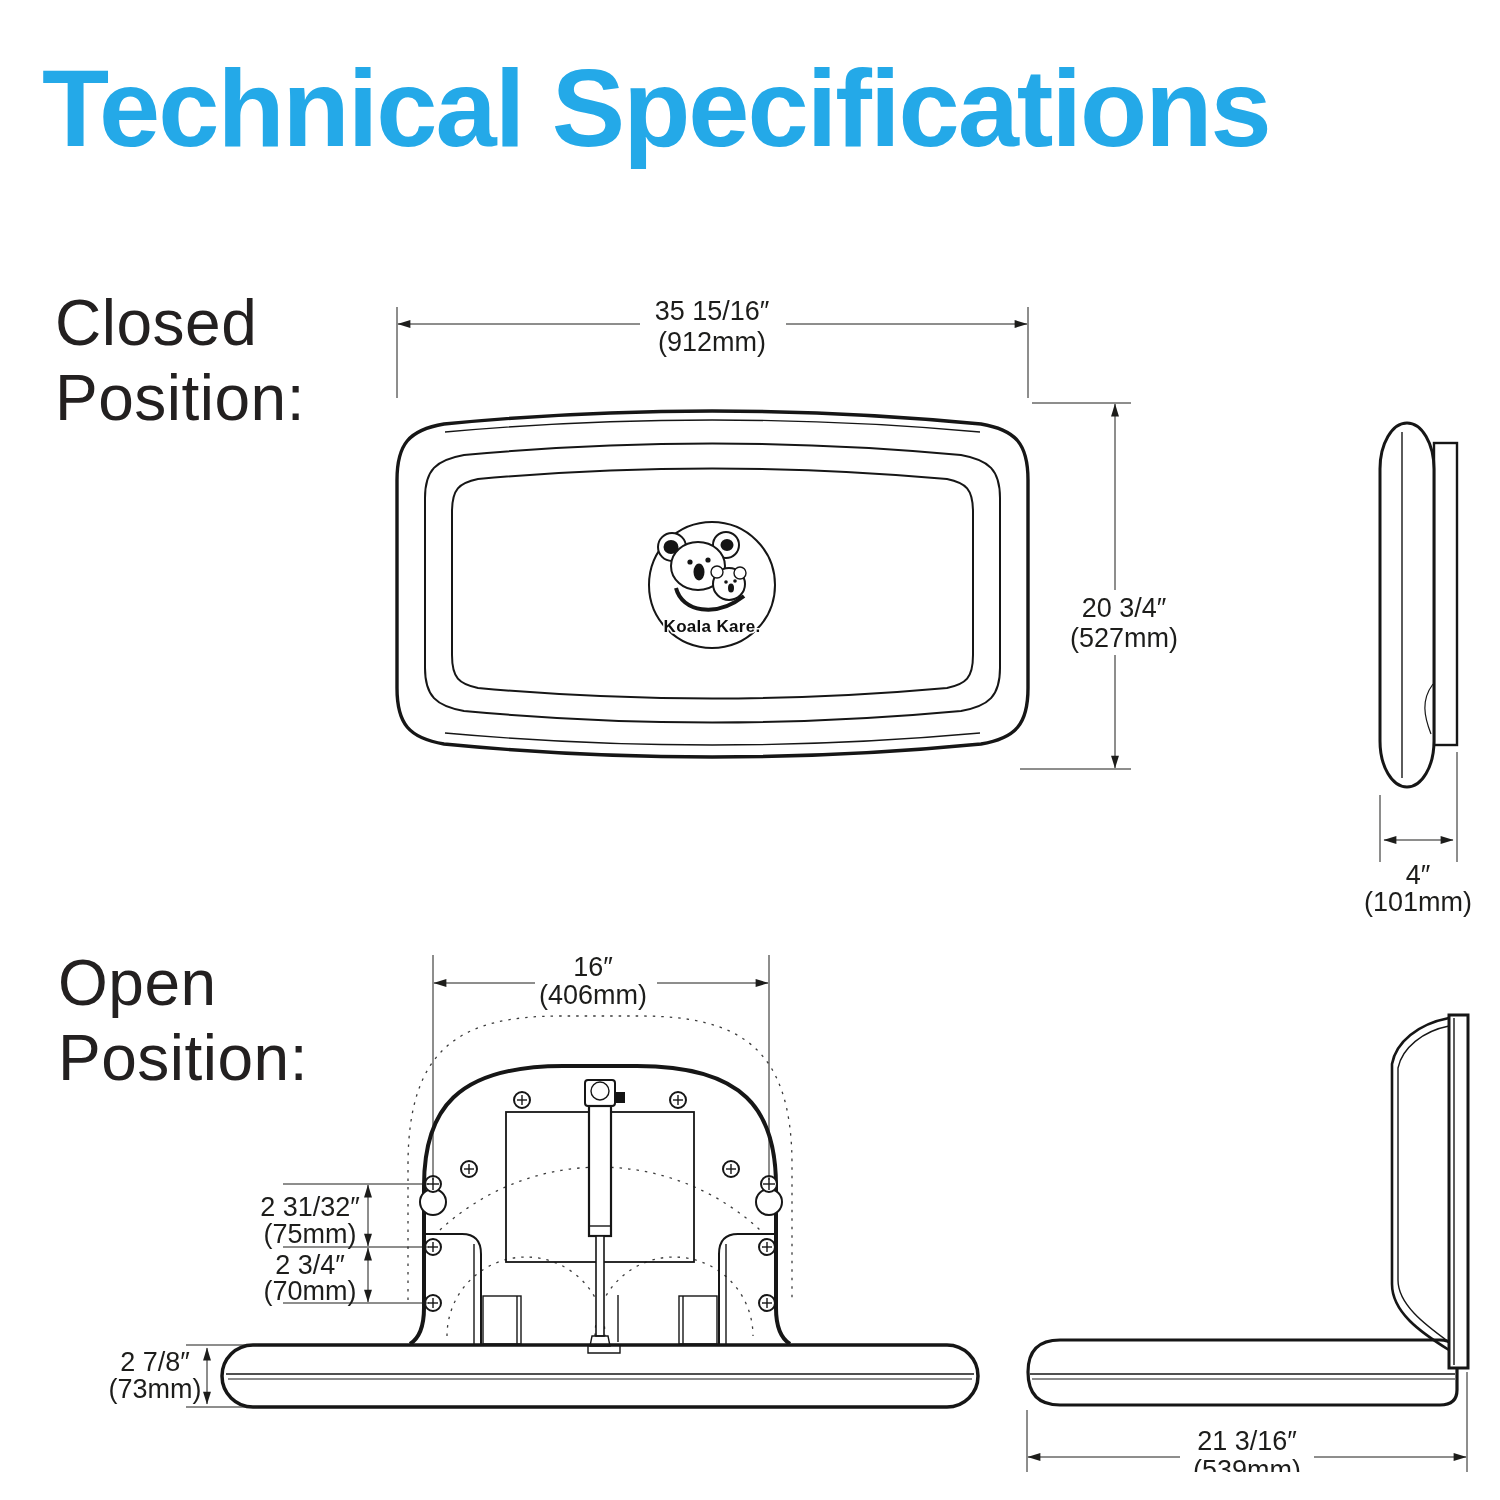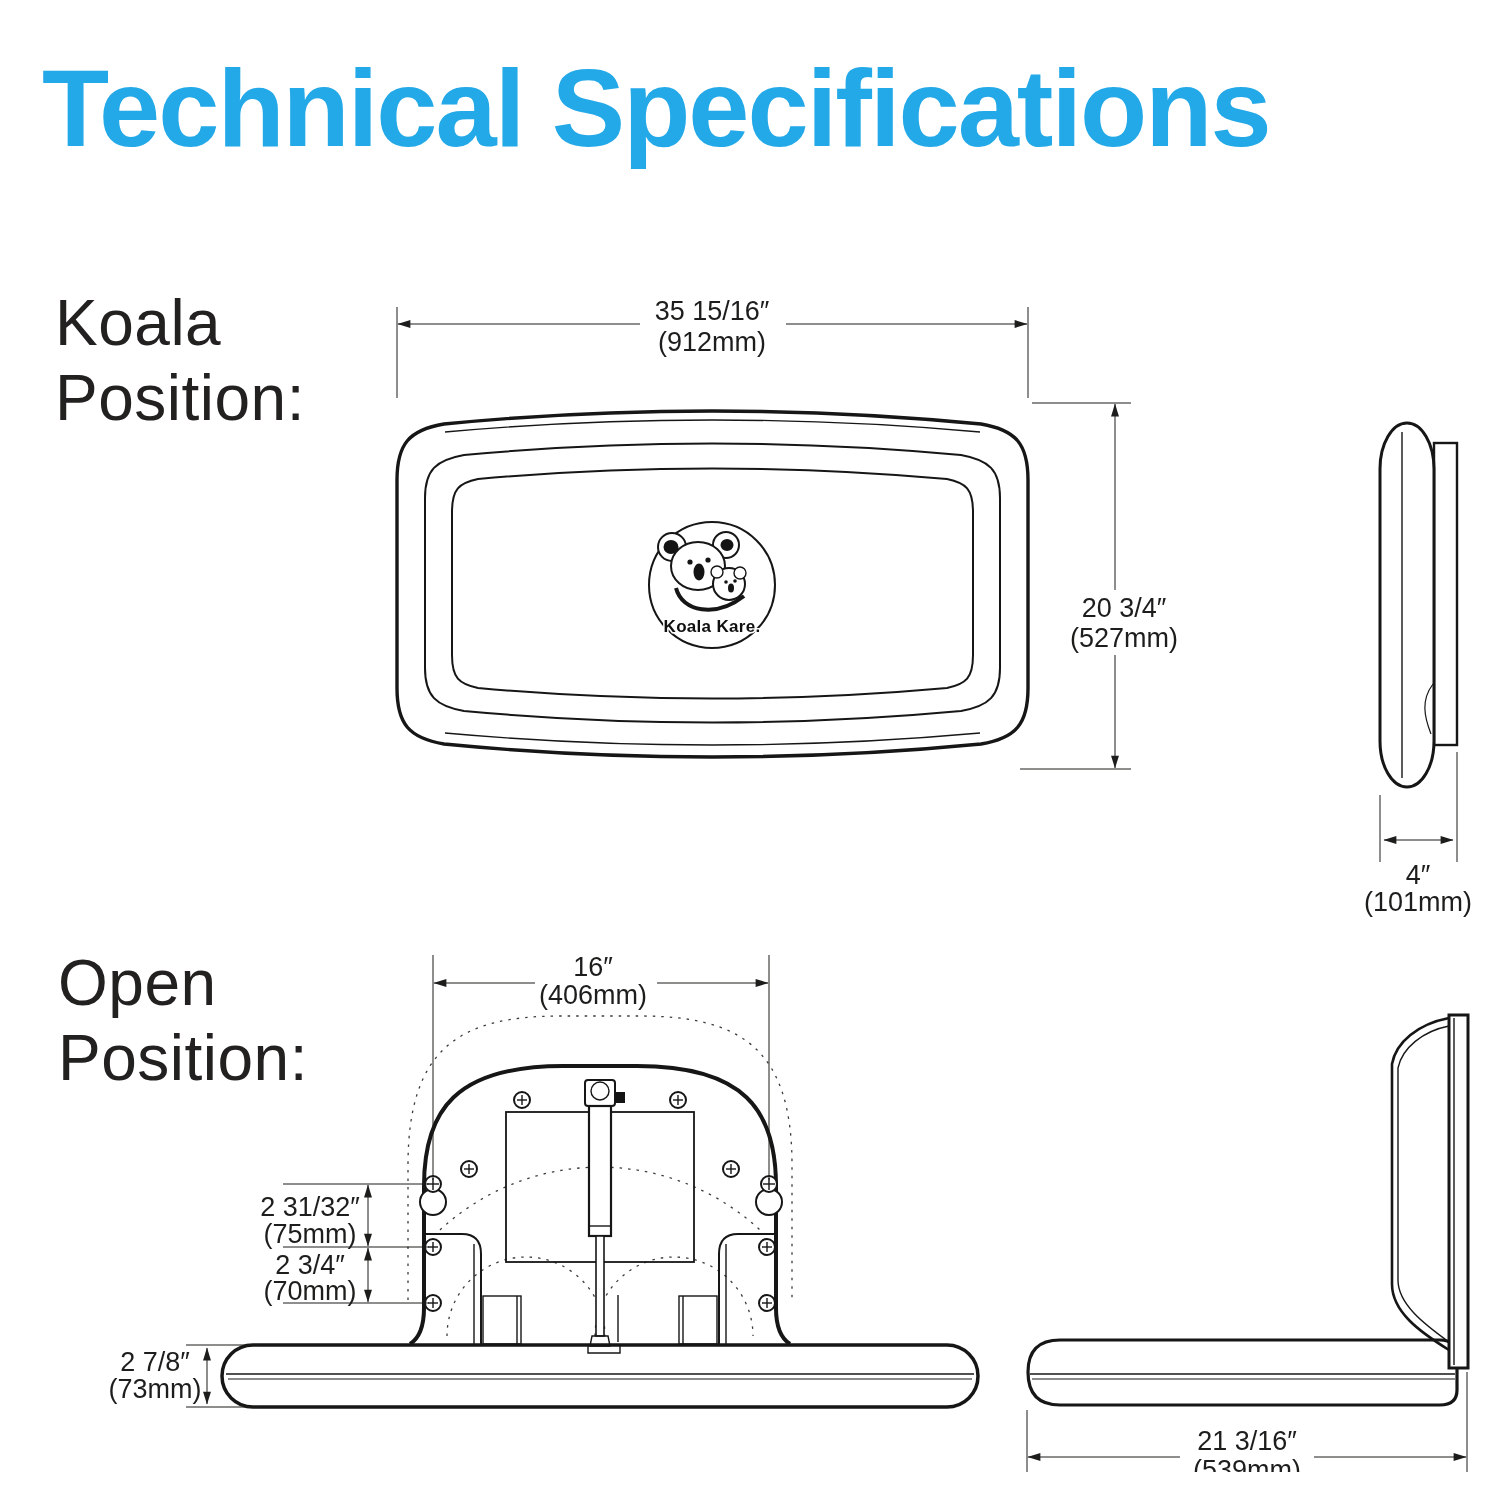--- a/index.html
+++ b/index.html
@@ -25,21 +25,21 @@
   .wfill{fill:#ffffff;}
 </style>
 </head>
 <body>
 
 <div class="page">
 
   <h1 class="title">Technical Specifications</h1>
 
   <div class="section-label" id="closed-label">
-    <div>Koala</div>
+    <div>Closed</div>
     <div>Position:</div>
   </div>
 
   <div class="section-label" id="open-label">
     <div>Open</div>
     <div>Position:</div>
   </div>
 
   <svg class="drawing" width="1500" height="1500" viewBox="0 0 1500 1500">
     <defs>

